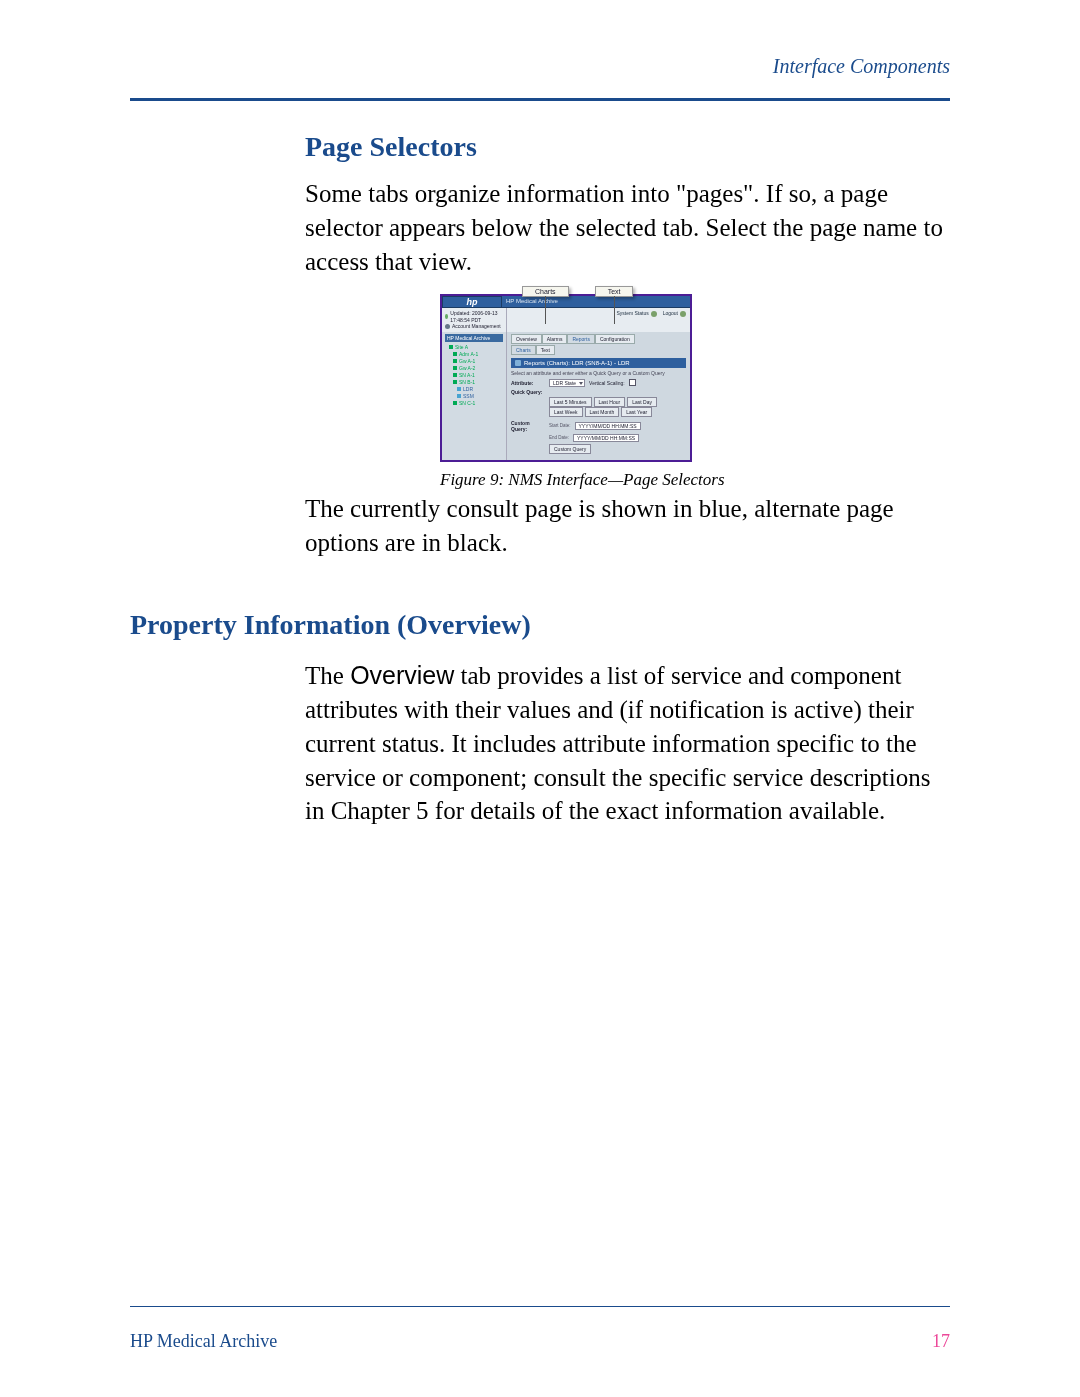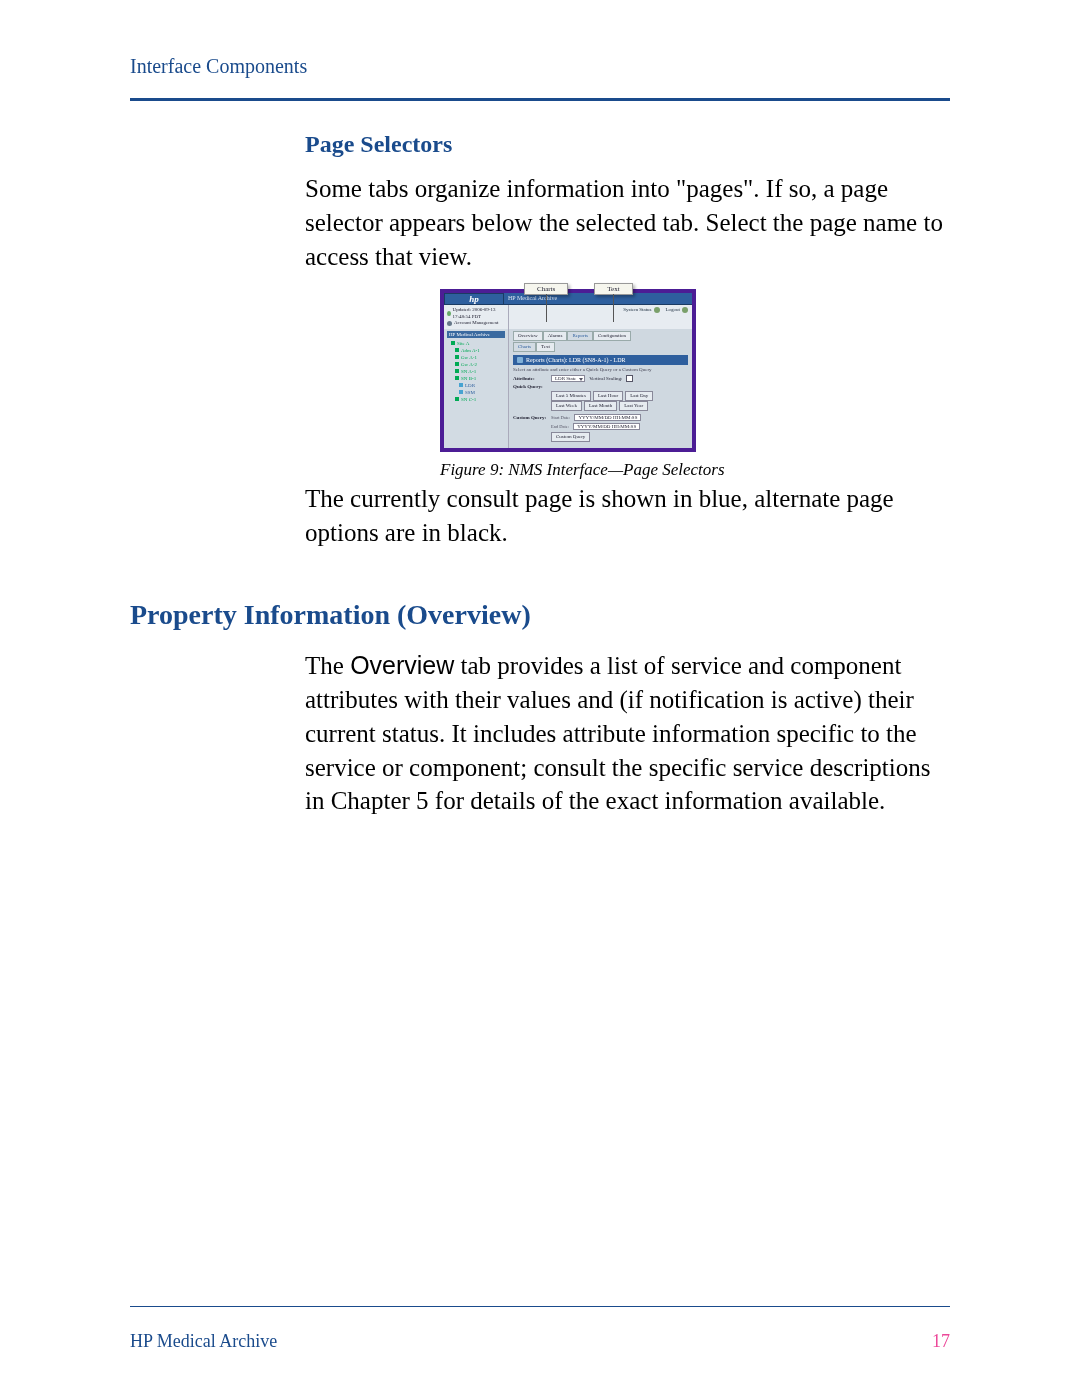--- a/index.html
+++ b/index.html
@@ -10,37 +10,38 @@
     color: #000;
   }
   .page {
     width: 1080px;
     height: 1397px;
     position: relative;
     box-sizing: border-box;
     padding: 55px 130px 60px 130px;
   }
   .header-right {
-    text-align: left;
+    text-align: right;
     color: #1a4b8c;
     font-size: 20px;
     margin-bottom: 20px;
+    font-style: italic;
   }
   .hr-top {
     border: none;
     border-top: 3px solid #1a4b8c;
     margin: 0 0 30px 0;
   }
   .content {
     padding-left: 175px;
   }
   .h3 {
     color: #1a4b8c;
     font-weight: bold;
-    font-size: 24px;
+    font-size: 28px;
     margin: 0 0 14px 0;
   }
   .h2 {
     color: #1a4b8c;
     font-weight: bold;
     font-size: 28px;
     margin: 50px 0 18px 0;
     margin-left: -175px;
   }
   .body-p {
@@ -57,24 +58,24 @@
     font-style: italic;
     font-size: 17px;
     text-align: left;
     margin: 6px 0 2px 135px;
   }
 
   
   .shot {
     width: 248px;
     background: #f97316;
-    font-family: Liberation Serif, serif;
+    font-family: Liberation Sans, sans-serif;
     font-size: 6px;
     color: #223;
-    border: 4px solid #4c1d95;
+    border: 2px solid #4c1d95;
     position: relative;
   }
   .callouts {
     position: absolute;
     left: 80px; top: -10px;
     display: flex; gap: 26px;
     z-index: 5;
   }
   .callout {
     background: #f6f6ee;

